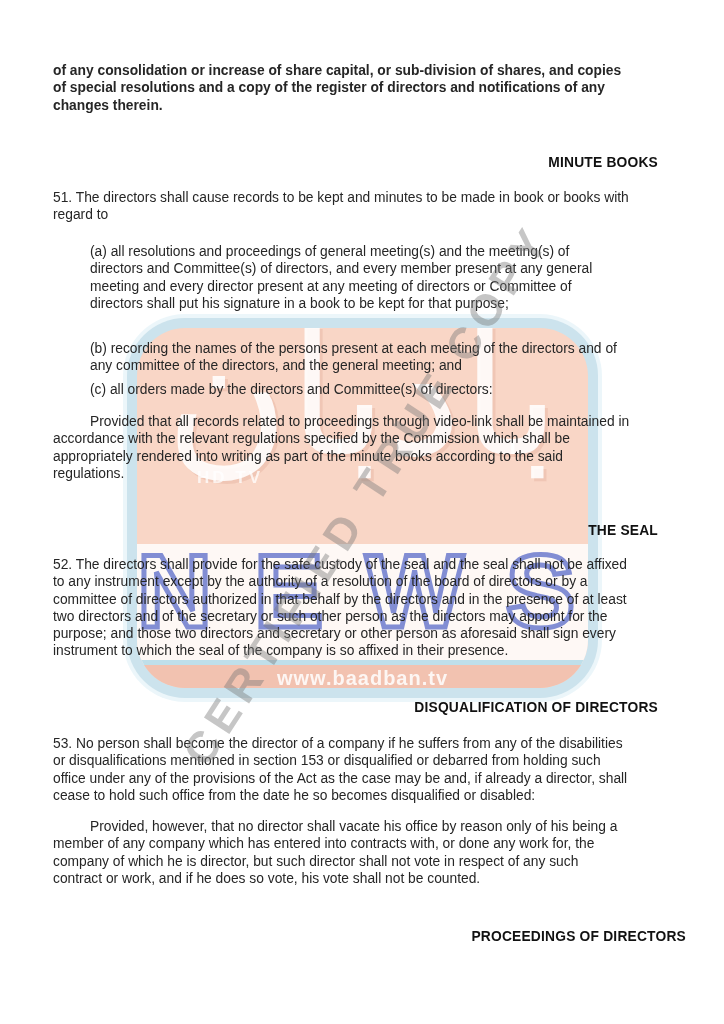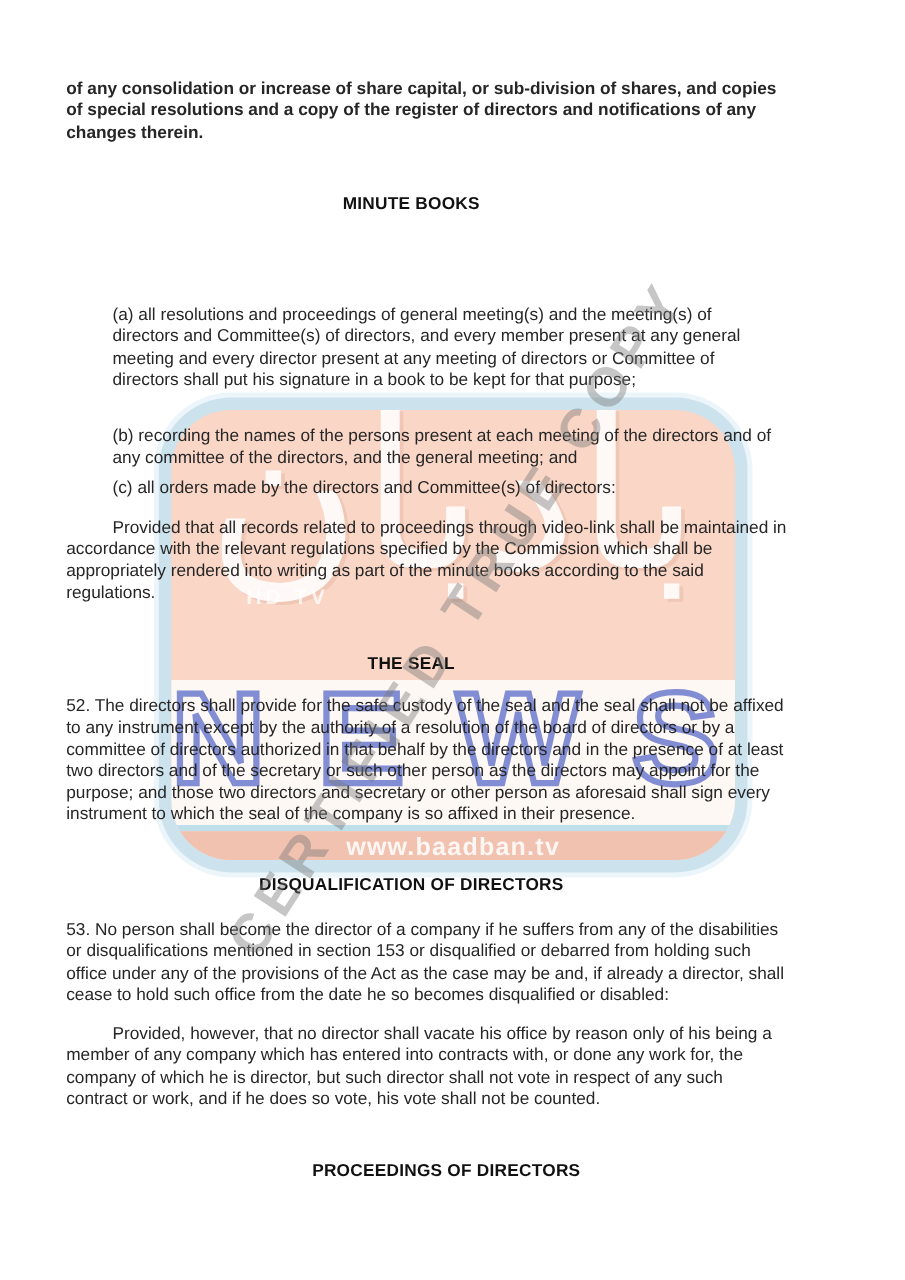--- a/index.html
+++ b/index.html
@@ -74,21 +74,21 @@
   .content{position:absolute;inset:0;z-index:1;}
   .blk{
     position:absolute;
     font-size:13.8px;line-height:17.3px;
     text-align:left;
   }
   .para{left:53px;width:578px;}
   .sub{left:90px;width:528px;}
   .indent{text-indent:37px;}
   .heading{
-    left:0;width:658px;text-align:center;
+    left:0;width:658px;text-align:right;
     font-weight:bold;color:#111111;letter-spacing:0.2px;
   }
   .b-intro{top:62px;font-weight:bold;}
   .b-h-minute{top:154px;}
   .b-51{top:189px;}
   .b-51a{top:243px;}
   .b-51b{top:340px;}
   .b-51c{top:381px;}
   .b-prov1{top:413px;}
   .b-h-seal{top:522px;}
@@ -112,20 +112,21 @@
     <div class="wm-url-band">
       <div class="wm-url">www.baadban.tv</div>
     </div>
   </div>
 
   <div class="content">
     <div class="blk para b-intro">of any consolidation or increase of share capital, or sub-division of shares, and copies of special resolutions and a copy of the register of directors and notifications of any changes therein.</div>
 
     <div class="blk heading b-h-minute">MINUTE BOOKS</div>
 
+    <div class="blk para b-51">51. The directors shall cause records to be kept and minutes to be made in book or books with regard to</div>
     <div class="blk sub b-51a">(a) all resolutions and proceedings of general meeting(s) and the meeting(s) of directors and Committee(s) of directors, and every member present at any general meeting and every director present at any meeting of directors or Committee of directors shall put his signature in a book to be kept for that purpose;</div>
     <div class="blk sub b-51b">(b) recording the names of the persons present at each meeting of the directors and of any committee of the directors, and the general meeting; and</div>
     <div class="blk sub b-51c">(c) all orders made by the directors and Committee(s) of directors:</div>
     <div class="blk para indent b-prov1">Provided that all records related to proceedings through video-link shall be maintained in accordance with the relevant regulations specified by the Commission which shall be appropriately rendered into writing as part of the minute books according to the said regulations.</div>
 
     <div class="blk heading b-h-seal">THE SEAL</div>
     <div class="blk para b-52">52. The directors shall provide for the safe custody of the seal and the seal shall not be affixed to any instrument except by the authority of a resolution of the board of directors or by a committee of directors authorized in that behalf by the directors and in the presence of at least two directors and of the secretary or such other person as the directors may appoint for the purpose; and those two directors and secretary or other person as aforesaid shall sign every instrument to which the seal of the company is so affixed in their presence.</div>
 
     <div class="blk heading b-h-disq">DISQUALIFICATION OF DIRECTORS</div>
     <div class="blk para b-53">53. No person shall become the director of a company if he suffers from any of the disabilities or disqualifications mentioned in section 153 or disqualified or debarred from holding such office under any of the provisions of the Act as the case may be and, if already a director, shall cease to hold such office from the date he so becomes disqualified or disabled:</div>

